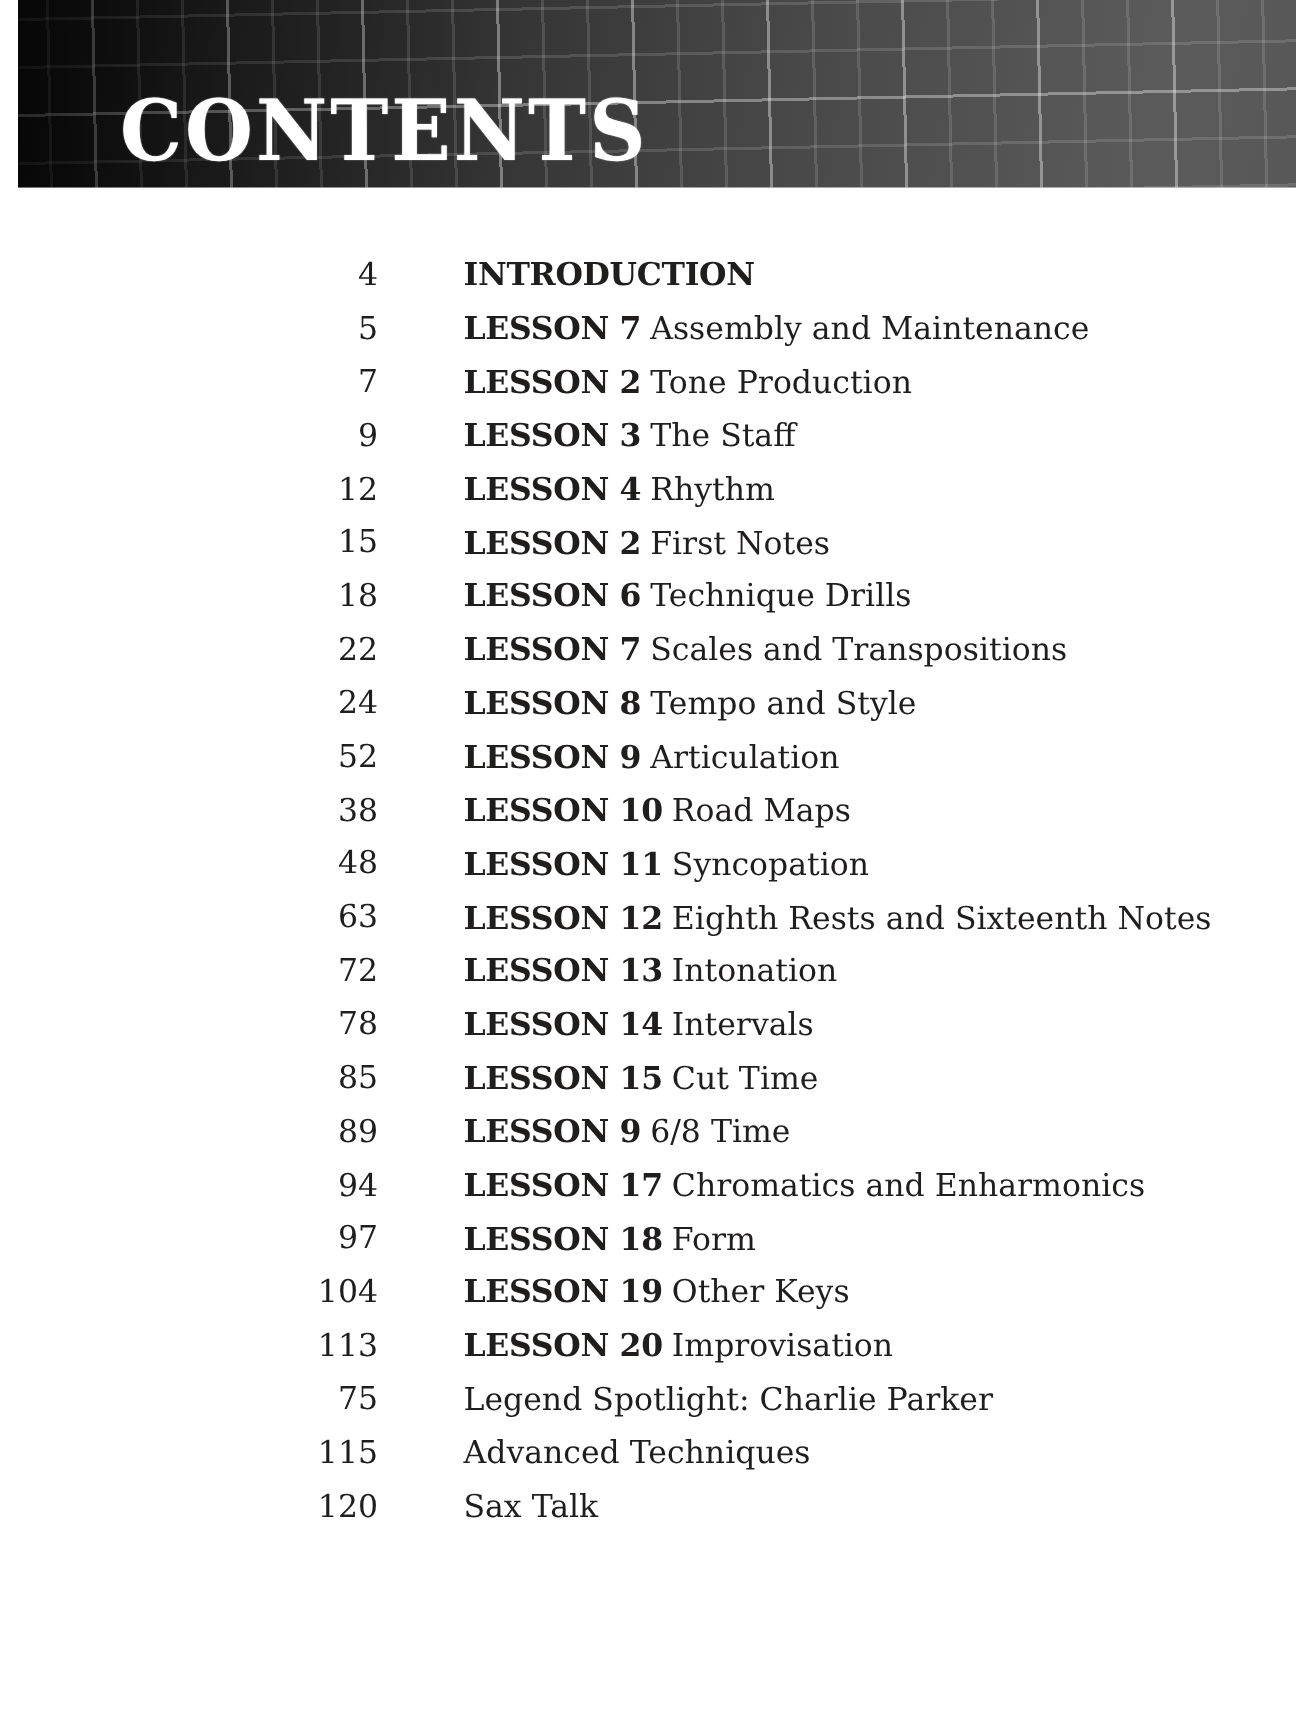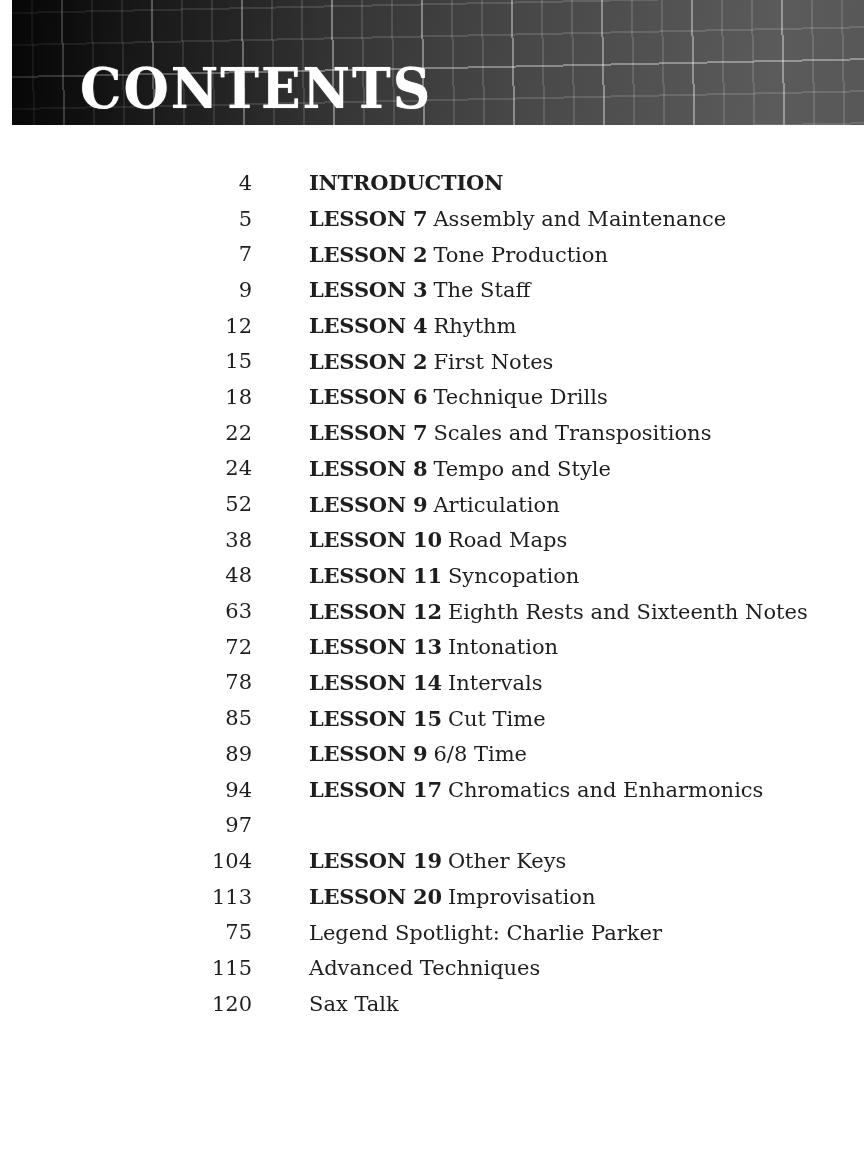--- a/index.html
+++ b/index.html
@@ -187,20 +187,21 @@
       <span class="toc-label"><b class="toc-lesson-label">LESSON 9</b><span class="toc-lesson-title">6/8 Time</span></span>
     </div>
 
     <div class="toc-row">
       <span class="toc-page">94</span>
       <span class="toc-label"><b class="toc-lesson-label">LESSON 17</b><span class="toc-lesson-title">Chromatics and Enharmonics</span></span>
     </div>
 
     <div class="toc-row">
       <span class="toc-page">97</span>
+      <span class="toc-label"><b class="toc-lesson-label">LESSON 18</b><span class="toc-lesson-title">Form</span></span>
     </div>
 
     <div class="toc-row">
       <span class="toc-page">104</span>
       <span class="toc-label"><b class="toc-lesson-label">LESSON 19</b><span class="toc-lesson-title">Other Keys</span></span>
     </div>
 
     <div class="toc-row">
       <span class="toc-page">113</span>
       <span class="toc-label"><b class="toc-lesson-label">LESSON 20</b><span class="toc-lesson-title">Improvisation</span></span>

